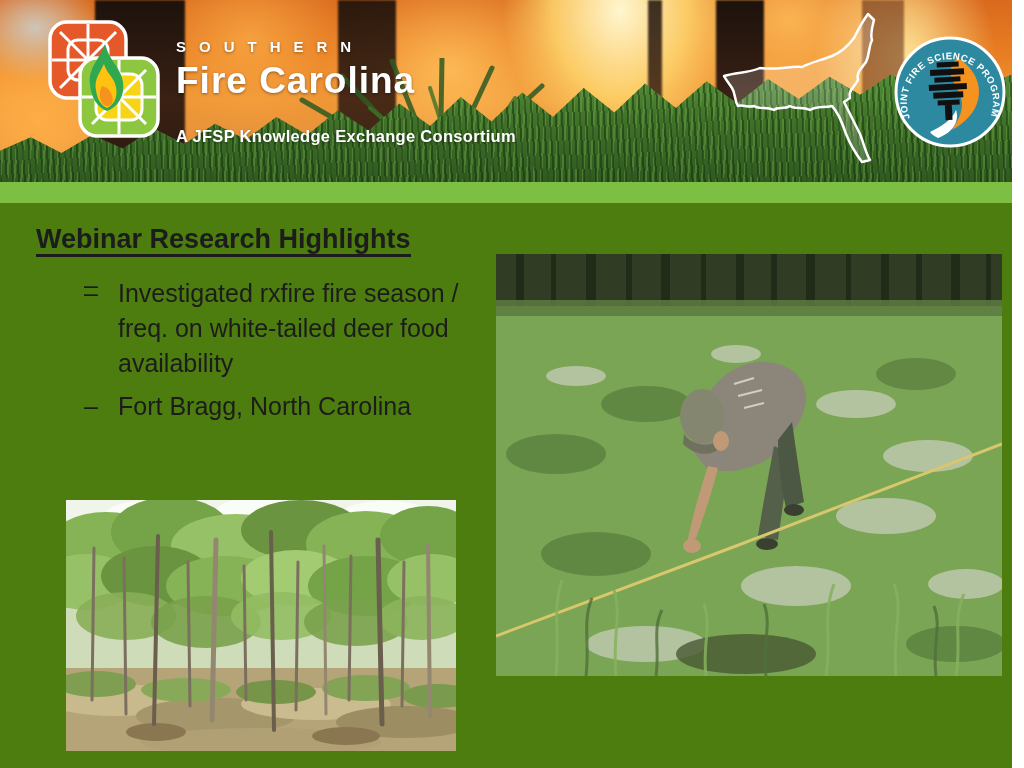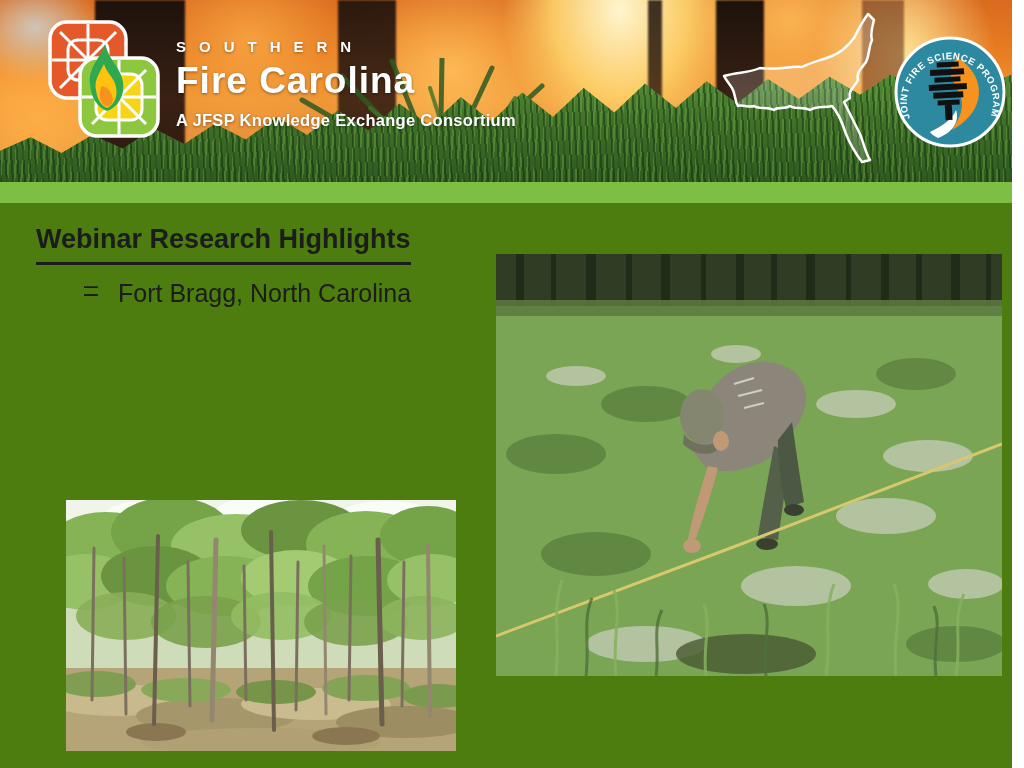--- a/index.html
+++ b/index.html
@@ -31,30 +31,30 @@
       repeating-linear-gradient(86deg,  rgba(20,45,12,.5) 0 2px, rgba(0,0,0,0) 2px 6px),
       repeating-linear-gradient(94deg,  rgba(125,175,75,.35) 0 2px, rgba(0,0,0,0) 2px 7px),
       linear-gradient(180deg, #55923a 0%, #3f7229 45%, #2e5a20 100%);
     clip-path:polygon(0 72%,3% 60%,6% 74%,9% 58%,12% 70%,15% 52%,18% 66%,21% 48%,24% 62%,27% 42%,30% 58%,33% 36%,36% 54%,39% 30%,42% 50%,45% 24%,48% 46%,51% 20%,54% 42%,57% 16%,60% 38%,63% 12%,66% 34%,69% 10%,72% 30%,75% 8%,78% 26%,81% 6%,84% 22%,87% 4%,90% 18%,93% 2%,96% 14%,100% 0%,100% 100%,0% 100%);
   }
   .palmetto { position:absolute; left:290px; top:58px; }
   .sfx-logo-icon { position:absolute; left:44px; top:18px; }
   .sfx-title-group { position:absolute; left:176px; top:38px; color:#fff; text-shadow:0 1px 3px rgba(0,0,0,.4); }
   .sfx-word1 { font-size:15px; font-weight:bold; letter-spacing:13px; }
   .sfx-word2 { font-size:37px; font-weight:bold; margin-top:5px; letter-spacing:1px; }
-  .sfx-tagline { font-size:16.5px; font-weight:bold; margin-top:9px; letter-spacing:.3px; }
+  .sfx-tagline { font-size:16.5px; font-weight:bold; margin-top:25px; letter-spacing:.3px; }
   .se-map { position:absolute; left:716px; top:10px; }
   .jfsp-badge { position:absolute; left:894px; top:36px; }
 
   
   .green-bar { position:absolute; left:0; top:182px; width:1024px; height:21px; background:#7cbf42; }
 
   
   .title { position:absolute; left:36px; top:224px; font-size:27px; font-weight:bold; color:#1c1c1c; }
-  .title span { border-bottom:3px solid #1c1c1c; padding-bottom:8px; }
+  .title span { border-bottom:3px solid #1c1c1c; padding-bottom:0; }
   .bullets { position:absolute; left:38px; top:268px; width:480px; list-style:none; }
   .bullets li { position:relative; font-size:25px; line-height:35px; color:#1c1c1c; margin-bottom:8px; }
   .bullets .marker { position:absolute; left:46px; top:0; }
   .bullets .btext { display:block; margin-left:80px; width:355px; }
 
   
   .photo { position:absolute; overflow:hidden; }
   .photo-left  { left:66px;  top:500px; width:390px; height:251px; }
   .photo-right { left:496px; top:254px; width:506px; height:422px; }
 </style>
@@ -153,20 +153,21 @@
   <div class="green-bar"></div>
 
   <h1 class="title"><span>Webinar Research Highlights</span></h1>
 
   <ul class="bullets">
     <li>
       <span class="marker">–</span>
     </li>
     <li>
       <span class="marker">–</span>
+      <span class="btext">Investigated rxfire fire season / freq. on white-tailed deer food availability</span>
     </li>
     <li>
       <span class="marker">–</span>
       <span class="btext">Fort Bragg, North Carolina</span>
     </li>
   </ul>
 
   <div class="photo photo-left">
     <svg width="390" height="251" viewBox="0 0 390 251">
       <rect width="390" height="251" fill="#cfdcba"></rect>

